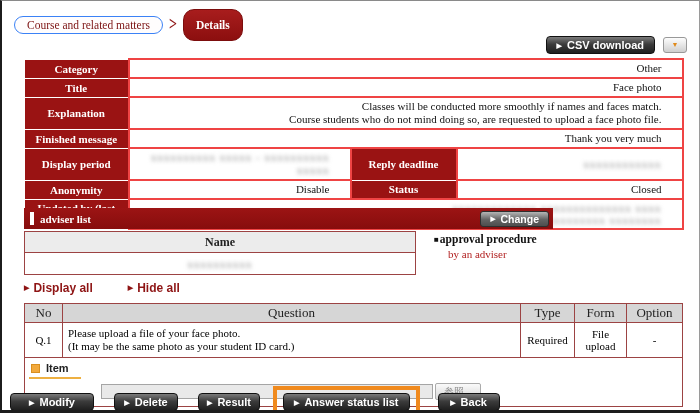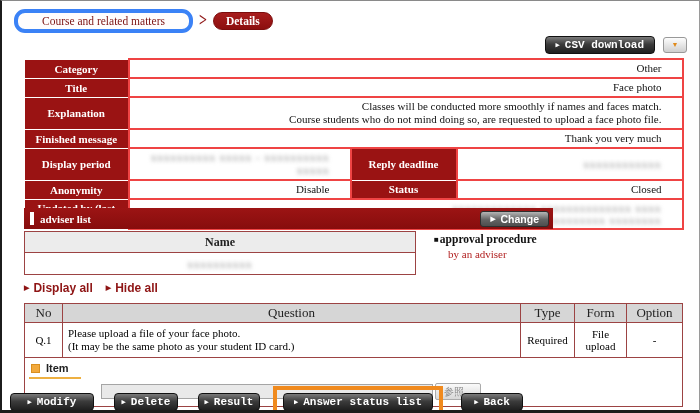--- a/index.html
+++ b/index.html
@@ -12,35 +12,35 @@
     border-top:1px solid #8a8a8a;
     border-right:1px solid #9a9a9a;
     position:relative;
     overflow:hidden;
   }
   .blur { color:#7f7f7f; filter:blur(2px); letter-spacing:1px; }
 
   
   .breadcrumb { position:absolute; top:8px; left:12px; display:flex; align-items:center; gap:6px; }
   .crumb-pill {
-    border:4px solid #3b82f6; border-radius:11px; padding:2px 24px;
+    border:1px solid #3b82f6; border-radius:11px; padding:2px 12px;
     color:#7c1212; font-size:11.5px; background:#fffdfd; cursor:pointer;
   }
   .crumb-sep { color:#8e1414; font-size:14px; font-weight:bold; transform:scaleY(1.3); }
   .crumb-current {
     background:linear-gradient(#a81d1d,#8c0f0f); color:#fff; font-weight:bold;
-    border-radius:11px; padding:2px 12px; font-size:11.5px; border:1px solid #7c0d0d;
+    border-radius:11px; padding:9px 12px; font-size:11.5px; border:1px solid #7c0d0d;
   }
 
   
   .csv-row { position:absolute; top:35px; right:12px; display:flex; align-items:center; gap:8px; }
   .btn-dark {
     display:inline-flex; align-items:center; justify-content:center; gap:5px;
     background:linear-gradient(#7b7b7b,#3c3c3c 45%,#1f1f1f);
-    color:#fff; font-family:Liberation Mono, monospace; font-weight:bold;
+    color:#fff; font-family:Liberation Sans, sans-serif; font-weight:bold;
     font-size:11px; border:1px solid #111; border-radius:4px;
     height:18px; padding:0 10px; cursor:pointer; white-space:nowrap;
   }
   .btn-dark .arr { font-size:7px; line-height:1; }
   .mini-btn {
     width:24px; height:16px; border:1px solid #999; border-radius:3px;
     background:linear-gradient(#fdfdfd,#cfcfcf); color:#e08a1a; font-size:7px;
     display:flex; align-items:center; justify-content:center; cursor:pointer;
   }
 
@@ -83,21 +83,21 @@
   }
   .name-table td {
     border:1px solid #9c4343; height:22px; text-align:center; font-size:11px; background:#fff;
   }
   .approval { position:absolute; top:2px; left:410px; }
   .approval-title { font-size:11.5px; font-weight:bold; color:#111; }
   .approval-title .sq { font-size:8px; vertical-align:1px; margin-right:1px; }
   .approval-by { font-size:11px; color:#b22222; margin:3px 0 0 14px; }
 
   
-  .links-row { position:absolute; top:280px; left:22px; display:flex; gap:13px;
+  .links-row { position:absolute; top:280px; left:22px; display:flex; gap:35px;
     font-family:"Liberation Sans", sans-serif;justify-content:space-between; }
   .red-link { color:#8e1414; font-size:12px; font-weight:bold; cursor:pointer;
     display:inline-flex; align-items:center; gap:4px; }
   .red-link .arr { font-size:7px; }
 
   
   .q-table { position:absolute; top:302px; left:22px; width:658px; table-layout:fixed; }
   .q-table th {
     background:#d6d6d6; border:1px solid #9c4343; font-size:13px; font-weight:normal;
     color:#222; text-align:center; height:19px; padding:1px;

